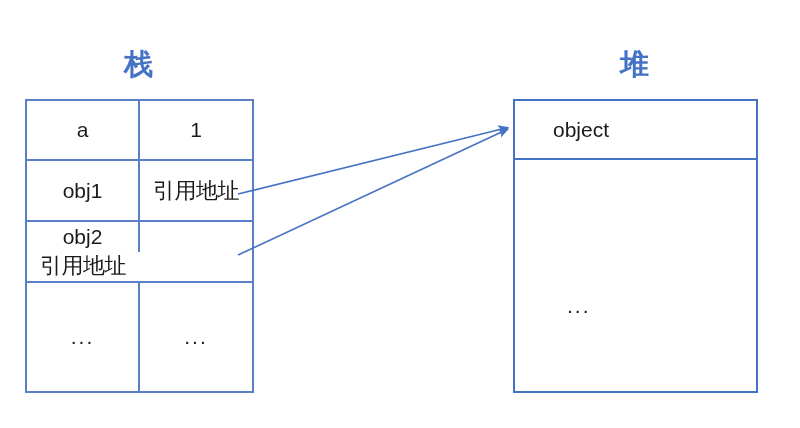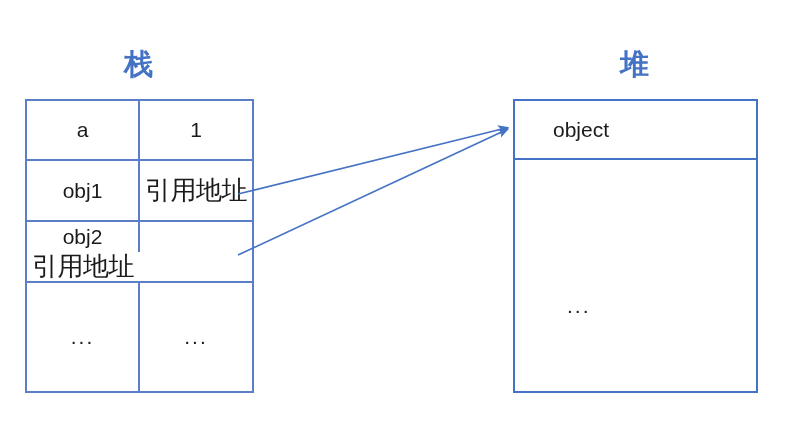--- a/index.html
+++ b/index.html
@@ -68,21 +68,21 @@
   }
   .cell-key {
     width: 113px;
     border-right: 2px solid #5b7fc7;
   }
   .cell-val {
     width: 112px;
   }
   .cell-val.cjk {
     font-family: "DejaVu Sans", "Liberation Sans", sans-serif;
-    font-size: 26px;
+    font-size: 22px;
     letter-spacing: -0.5px;
   }
   .dots {
     font-size: 21px;
     letter-spacing: 2px;
     color: #1a1a1a;
   }
 
   
   #heap-box {

